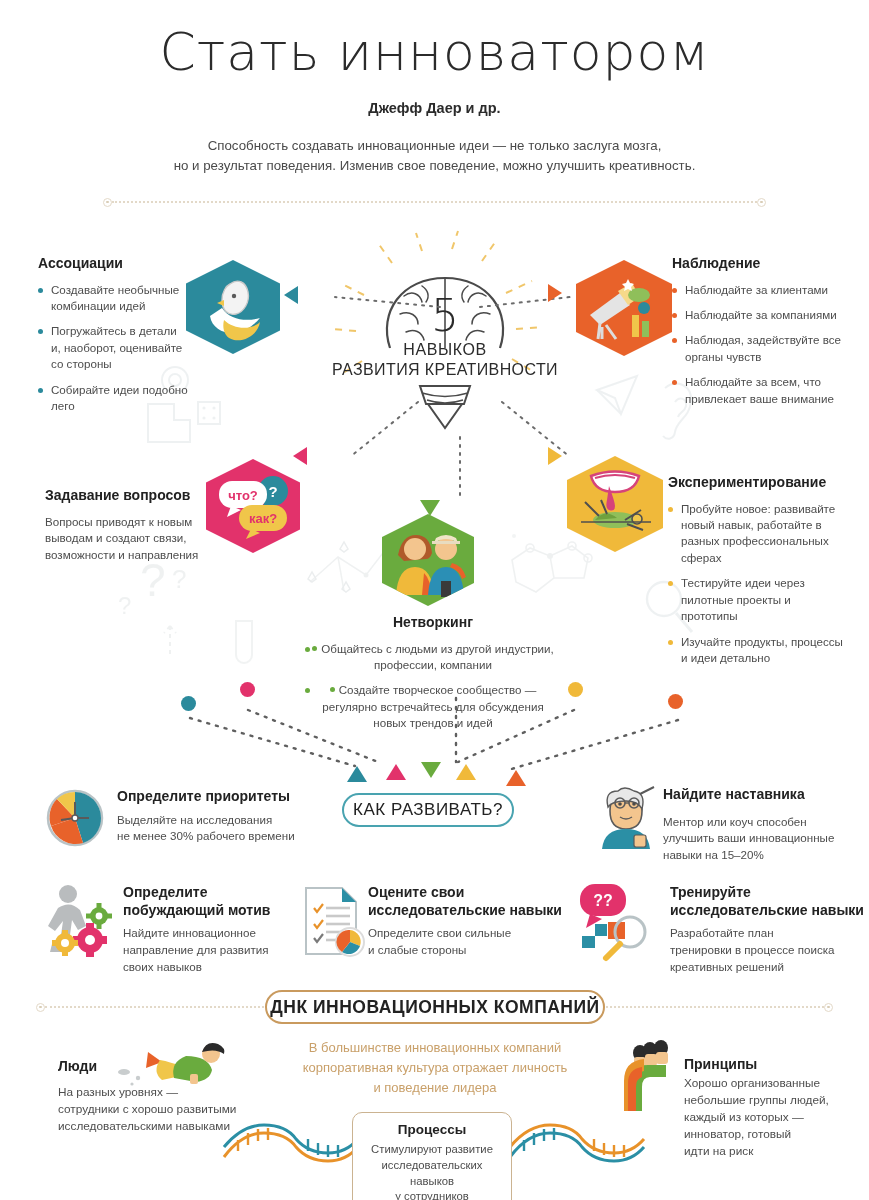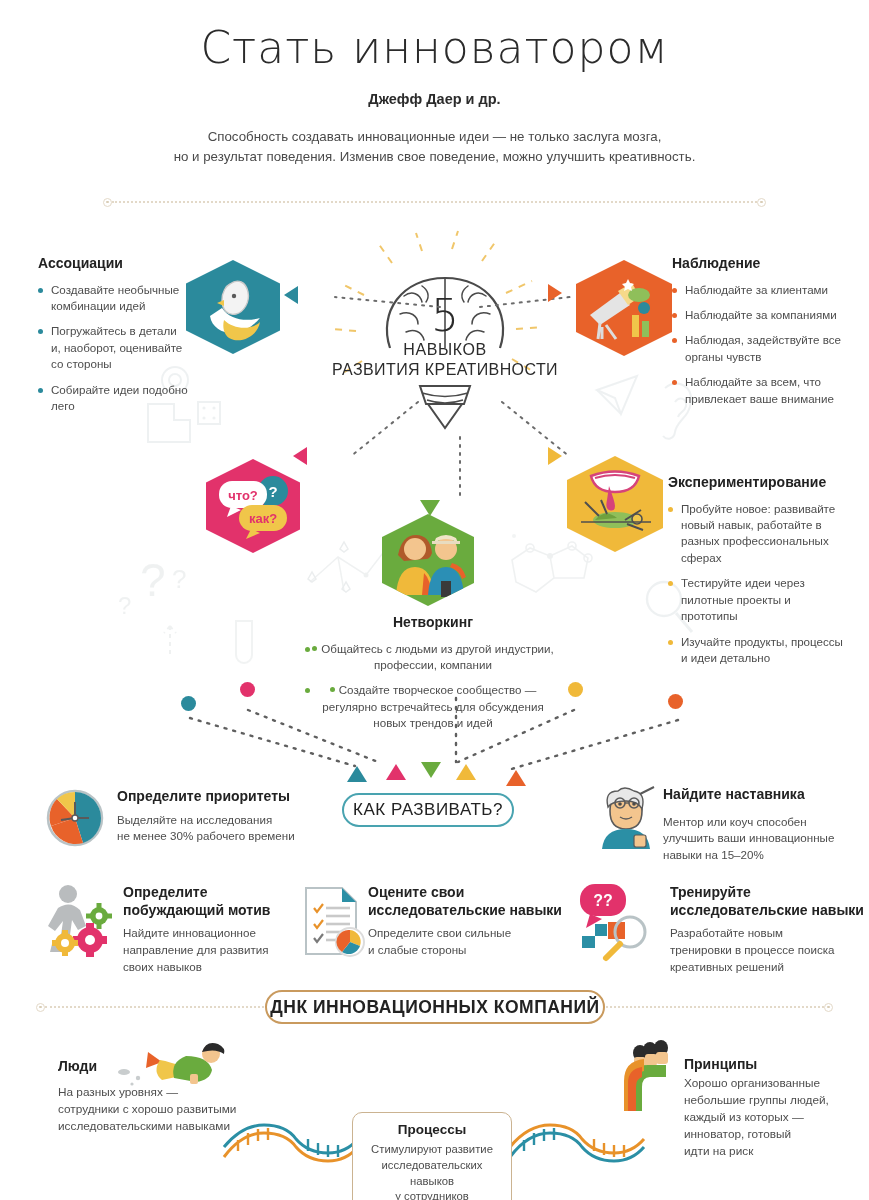--- a/index.html
+++ b/index.html
@@ -9,21 +9,21 @@
     font-family: "Liberation Sans", sans-serif;
     color: #3a3a3a;
     position: relative;
     overflow: hidden;
   }
   .page { position: relative; width: 869px; height: 1200px; }
 
   
   .title {
     text-align: center;
-    font-size: 44px;
+    font-size: 52px;
     font-weight: 300;
     letter-spacing: 1px;
     color: #2b2b2b;
     margin-top: 22px;
     font-family: "DejaVu Sans", sans-serif;
   }
   .author {
     text-align: center;
     font-size: 14.5px;
     font-weight: bold;
@@ -315,20 +315,24 @@
       <circle cx="60" cy="18" r="15" fill="#2b8a9c"></circle>
       <path d="M52 29 l-6 10 l12 -4 Z" fill="#2b8a9c"></path>
       <text x="60" y="24" text-anchor="middle" font-family="Liberation Sans, sans-serif" font-size="15" font-weight="bold" fill="#ffffff">?</text>
       <rect x="6" y="8" width="48" height="27" rx="13" fill="#ffffff"></rect>
       <path d="M18 33 l-4 11 l14 -7 Z" fill="#ffffff"></path>
       <text x="30" y="27" text-anchor="middle" font-family="Liberation Sans, sans-serif" font-size="13" font-weight="bold" fill="#e2326b">что?</text>
       <rect x="26" y="32" width="48" height="26" rx="13" fill="#f0c64a"></rect>
       <path d="M38 56 l-5 10 l14 -6 Z" fill="#f0c64a"></path>
       <text x="50" y="50" text-anchor="middle" font-family="Liberation Sans, sans-serif" font-size="13" font-weight="bold" fill="#e2326b">как?</text>
     </svg>
+  </div>
+  <div class="blk" style="left:45px;top:465px;width:185px;">
+    <h3>Задавание вопросов</h3>
+    <p class="plain">Вопросы приводят к новым выводам и создают связи, возможности и направления</p>
   </div>
 
   <div class="hex" style="left:567px;top:434px;width:96px;height:96px;background:#f0b93a;">
     <svg width="76" height="76">
       <path d="M14 10 q24 -9 48 0 q-4 16 -24 16 q-20 0 -24 -16 Z" fill="#ffffff" stroke="#d6437a" stroke-width="2.5"></path>
       <path d="M18 12 q20 -6 40 0" stroke="#d6437a" stroke-width="2" fill="none"></path>
       <path d="M32 20 q6 16 6 20 q0 6 -6 4 q-4 -2 -2 -10 Z" fill="#d6437a"></path>
       <g transform="translate(4,42)">
         <ellipse cx="34" cy="12" rx="22" ry="8" fill="#8fbf5a"></ellipse>
         <path d="M14 12 q10 -12 22 -2" fill="#6fa13e"></path>
@@ -533,36 +537,41 @@
       <circle cx="52" cy="50" r="15" fill="none" stroke="#b9c3c6" stroke-width="3"></circle>
       <path d="M42 62 L28 76" stroke="#f0b93a" stroke-width="6" stroke-linecap="round"></path>
     </svg>
   </div>
   <div class="blk" style="left:656px;top:862px;width:200px;margin-left:14px;">
     <h3 style="margin-bottom:6px;">
       <span>Тренируйте</span><br>
       <span>исследовательские навыки</span>
     </h3>
     <p class="plain">
-      <span>Разработайте новым</span><br>
+      <span>Разработайте план</span><br>
       <span>тренировки в процессе поиска</span><br>
       <span>креативных решений</span>
     </p>
   </div>
 
   <div class="divider" style="top:980px;left:36px;right:36px;">
     <span class="cap"></span>
     <span class="line"></span>
     <span class="cap"></span>
   </div>
 
   <div class="pill tan" style="left:265px;top:968px;width:340px;height:34px;background:#fff;z-index:3;">
     <span>ДНК ИННОВАЦИОННЫХ КОМПАНИЙ</span>
   </div>
 
+  <div class="dna-note" style="left:255px;top:1016px;width:360px;">
+    <span>В большинстве инновационных компаний</span><br>
+    <span>корпоративная культура отражает личность</span><br>
+    <span>и поведение лидера</span>
+  </div>
 
   <div class="blk" style="left:58px;top:1036px;width:40px;">
     <h3 style="margin-bottom:0;">Люди</h3>
   </div>
   <div class="iconbox" style="left:118px;top:1020px;">
     <svg width="110" height="52">
       <path d="M30 10 l14 10 l-16 6 Z" fill="#e8622a"></path>
       <path d="M42 18 q22 4 30 14 l-28 6 q-10 -8 -2 -20 Z" fill="#f0c64a"></path>
       <path d="M68 14 q22 0 26 14 q-2 10 -16 12 l-22 -4 q-4 -16 12 -22 Z" fill="#6aab3e"></path>
       <circle cx="93" cy="12" r="9" fill="#f3c58e"></circle>

